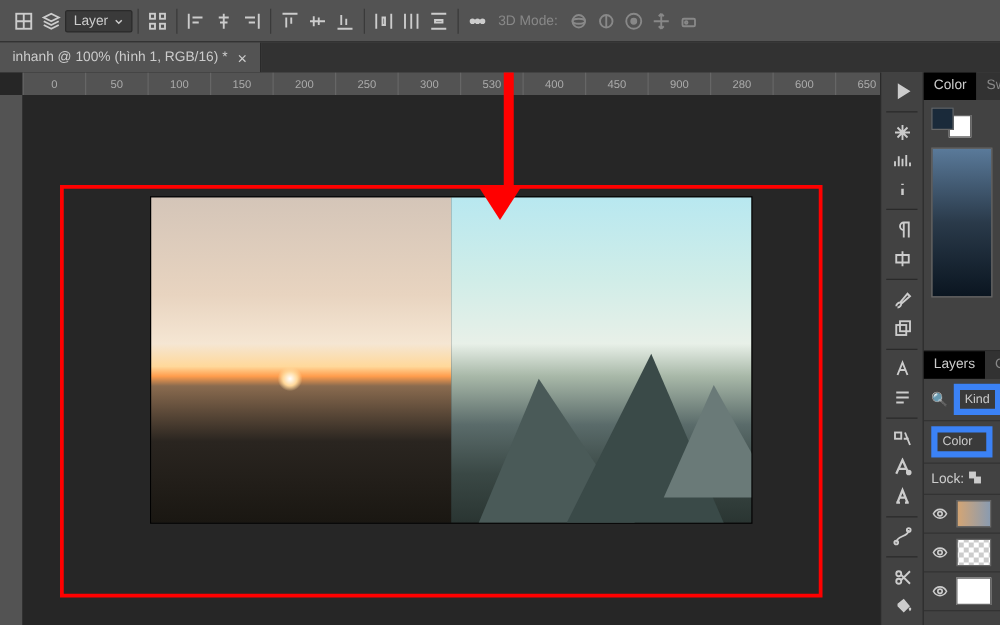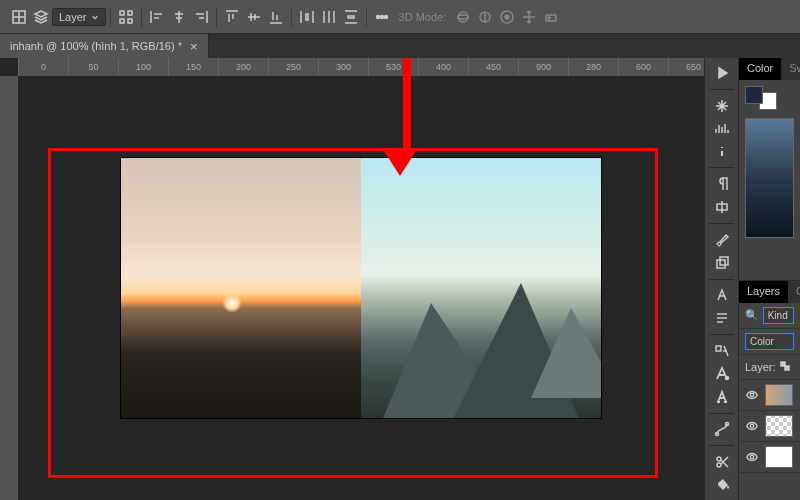--- a/index.html
+++ b/index.html
@@ -38,21 +38,21 @@
 .panel-tab{padding:4px 8px;background:#000000}
 .panel-tab.dim{color:#888;background:#323232}
 .color-panel{padding:6px;height:200px}
 .swatches{display:flex;gap:4px;margin-bottom:8px}
 .swatch{width:18px;height:18px;border:1px solid #666}
 .sw-fg{background:#1a2a3a;position:relative;z-index:2}
 .sw-bg{background:#fff;margin-left:-8px;margin-top:6px}
 .gradient-strip{width:100%;height:120px;background:linear-gradient(180deg,#5a7a9a,#2a3a4a,#0a1520);border:1px solid #666}
 .layers-panel{border-top:1px solid #2a2a2a}
 .layer-ctrl{padding:4px 6px;display:flex;align-items:center;gap:4px;border-bottom:1px solid #333}
-.layer-select{flex:1;background:#3a3a3a;border:1px solid #3b82f6;padding:2px 4px;font-size:10px}
+.layer-select{flex:1;background:#3a3a3a;border:5px solid #3b82f6;padding:2px 4px;font-size:10px}
 .layer-row{display:flex;align-items:center;padding:4px 6px;gap:6px;border-bottom:1px solid #333}
 .eye{width:14px;height:14px}
 .thumb{width:28px;height:22px;border:1px solid #666}
 .th1{background:linear-gradient(90deg,#d4a574,#8a9bb0)}
 .th2{background:repeating-conic-gradient(#ccc 0% 25%,#fff 0% 50%) 50%/8px 8px}
 .th3{background:#fff}
 svg{width:16px;height:16px;fill:none;stroke:#ccc;stroke-width:1.5}
 .dim svg{stroke:#888}
 </style>
 </head>
@@ -333,21 +333,21 @@
         <div class="panel-tab dim">Ch</div>
       </div>
       <div class="layer-ctrl">
         <span>🔍</span>
         <div class="layer-select">Kind</div>
       </div>
       <div class="layer-ctrl">
         <div class="layer-select">Color</div>
       </div>
       <div class="layer-ctrl">
-        <span>Layer:</span>
+        <span>Lock:</span>
         <svg viewBox="0 0 12 12" style="width:12px">
             <rect x="1" y="1" width="4" height="4" fill="#ccc"></rect>
             <rect x="5" y="5" width="4" height="4" fill="#ccc"></rect>
           </svg>
       </div>
       <div class="layer-row">
         <svg class="eye" viewBox="0 0 16 16">
             <path d="M2 8s2-4 6-4 6 4 6 4-2 4-6 4-6-4-6-4z"></path>
             <circle cx="8" cy="8" r="2"></circle>
           </svg>

